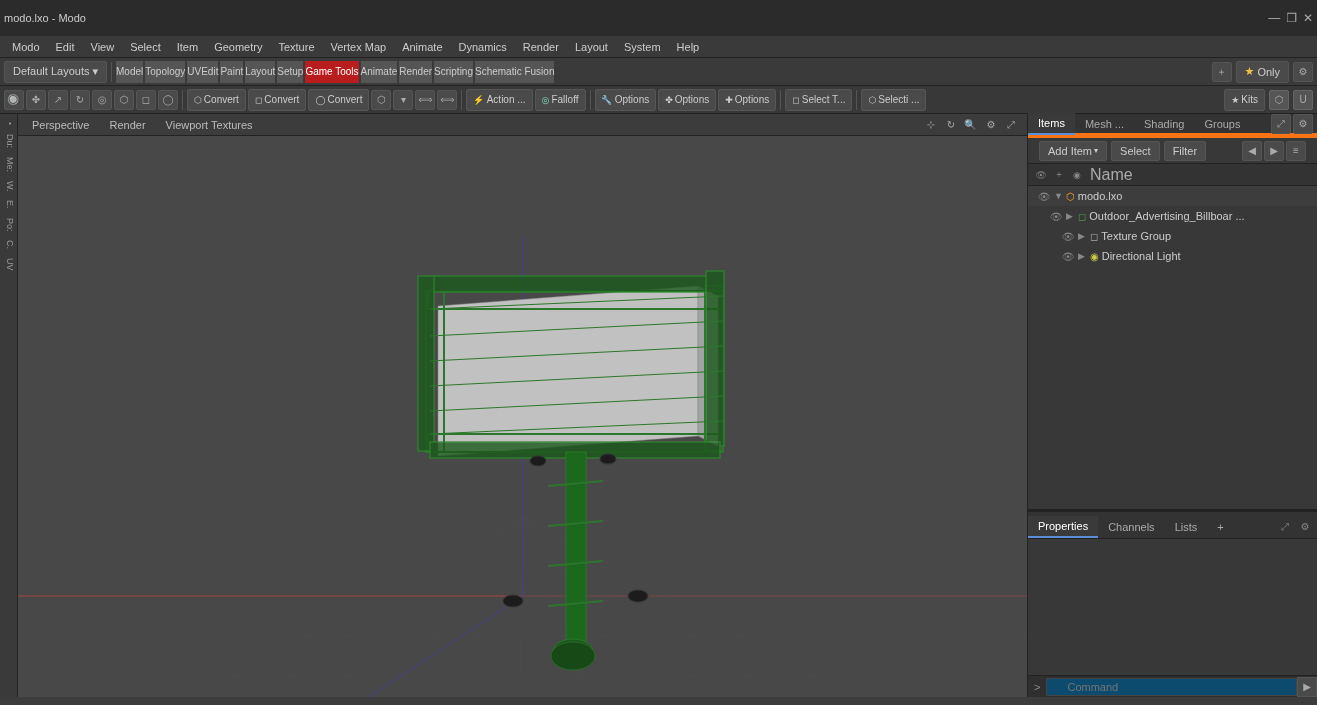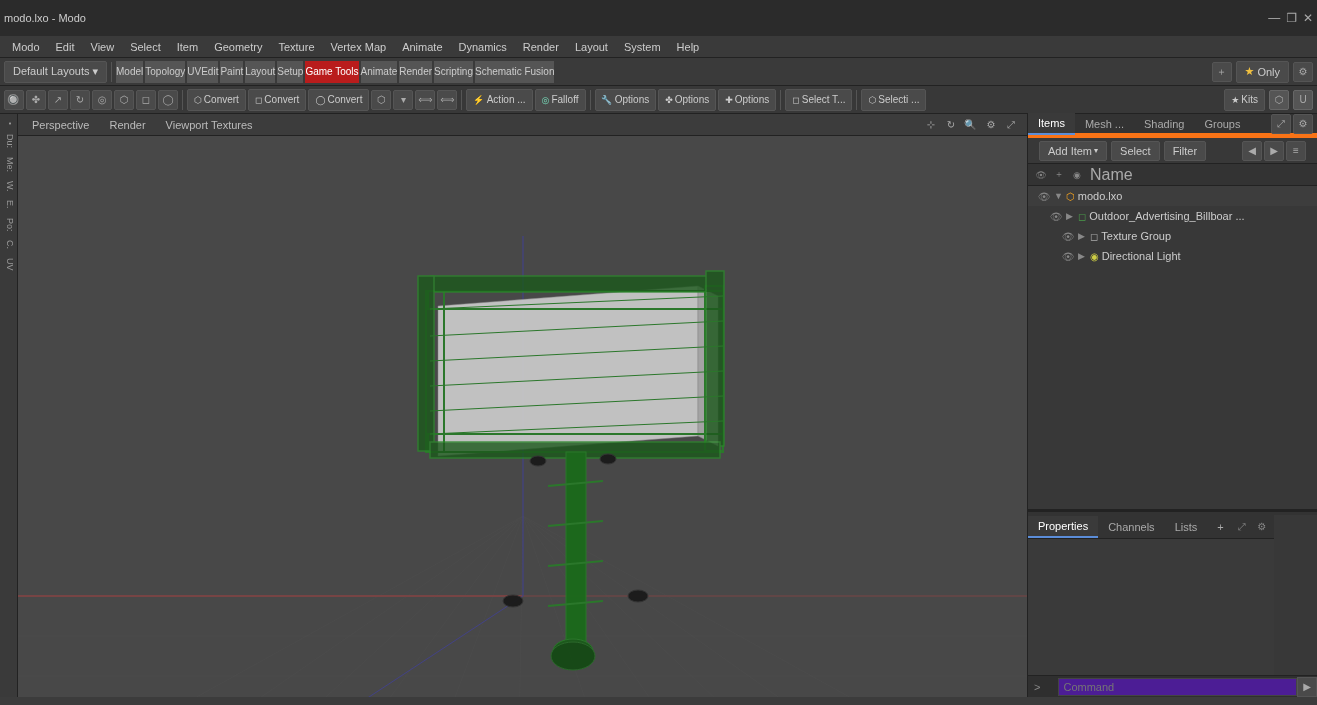--- a/index.html
+++ b/index.html
@@ -58,33 +58,33 @@
     .col-name { flex: 1; font-size: 16px; color: #aaa; padding-left: 4px; }
 
     
     #item-tree { flex: 1; background: #383838; overflow-y: auto; }
     .tree-item { height: 20px; display: flex; align-items: center; padding-left: 8px; gap: 2px; cursor: pointer; }
     .tree-expand { width: 12px; font-size: 9px; color: #888; }
     .tree-label { font-size: 11px; color: #ccc; }
     .eye-icon { width: 16px; height: 16px; display: flex; align-items: center; justify-content: center; font-size: 10px; color: #888; cursor: pointer; margin-right: 2px; }
 
     
-    #properties-panel { height: 160px; background: #3a3a3a; display: flex; flex-direction: row; }
+    #properties-panel { height: 160px; background: #3a3a3a; display: flex; flex-direction: column; }
     #props-tabs { height: 24px; background: #333; display: flex; align-items: center; border-bottom: 1px solid #222; }
     #props-content { flex: 1; background: #383838; }
     #props-tabs-right { margin-left: auto; display: flex; align-items: center; padding-right: 4px; gap: 4px; }
     .props-icon { width: 16px; height: 16px; display: flex; align-items: center; justify-content: center; font-size: 10px; color: #888; cursor: pointer; }
 
     
     #vp-info { position: absolute; bottom: 8px; right: 8px; text-align: right; color: #888; font-size: 10px; line-height: 1.6; pointer-events: none; }
     #vp-nav-hint { position: absolute; bottom: 0; left: 0; right: 0; height: 22px; background: #2f2f2f; display: flex; align-items: center; padding: 0 8px; font-size: 10px; color: #888; }
 
     
     #command-bar { height: 22px; background: #2f2f2f; display: flex; align-items: center; border-top: 1px solid #222; }
-    #command-input { flex: 1; height: 18px; background: #4c1d95; border: 1px solid #444; color: #ccc; font-size: 11px; padding: 0 4px; outline: none; margin-left: 12px; }
+    #command-input { flex: 1; height: 18px; background: #0c4a6e; border: 1px solid #444; color: #ccc; font-size: 11px; padding: 0 20px; outline: none; }
     .cmd-btn { width: 20px; height: 20px; background: #4a4a4a; border: 1px solid #555; display: flex; align-items: center; justify-content: center; font-size: 10px; color: #aaa; cursor: pointer; }
     .cmd-label { padding: 0 6px; font-size: 11px; color: #888; }
 
     
     #grid-svg { position: absolute; top: 0; left: 0; width: 100%; height: 100%; }
 
     .scrollbar-thin::-webkit-scrollbar { width: 6px; }
     .scrollbar-thin::-webkit-scrollbar-track { background: #2a2a2a; }
     .scrollbar-thin::-webkit-scrollbar-thumb { background: #555; border-radius: 3px; }
 

